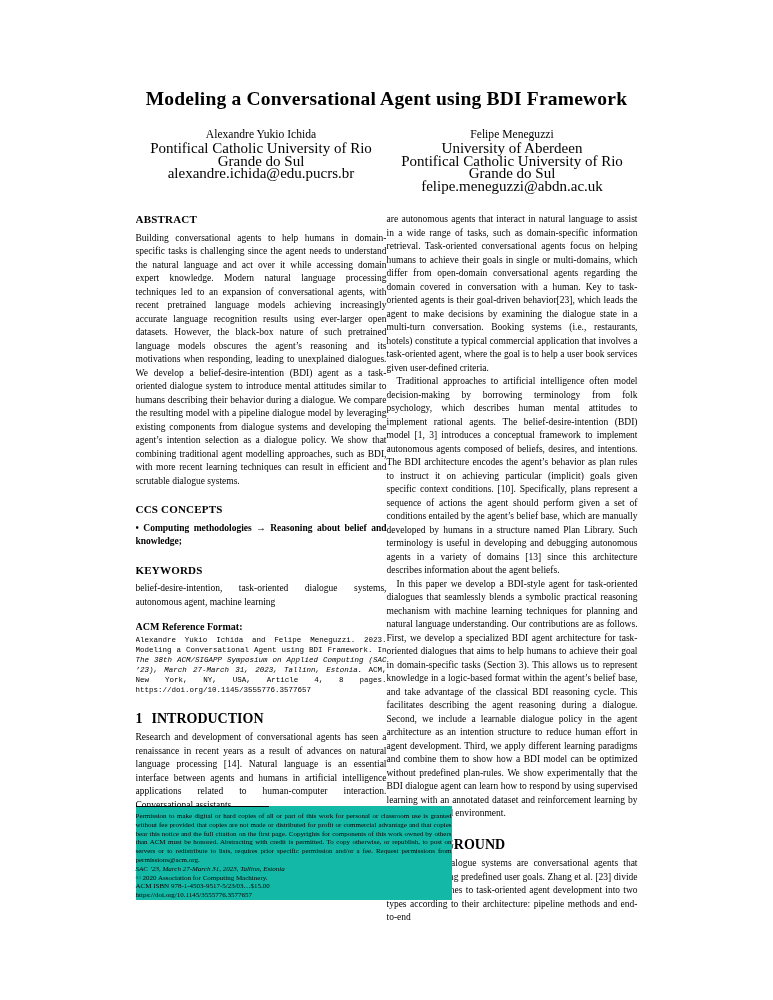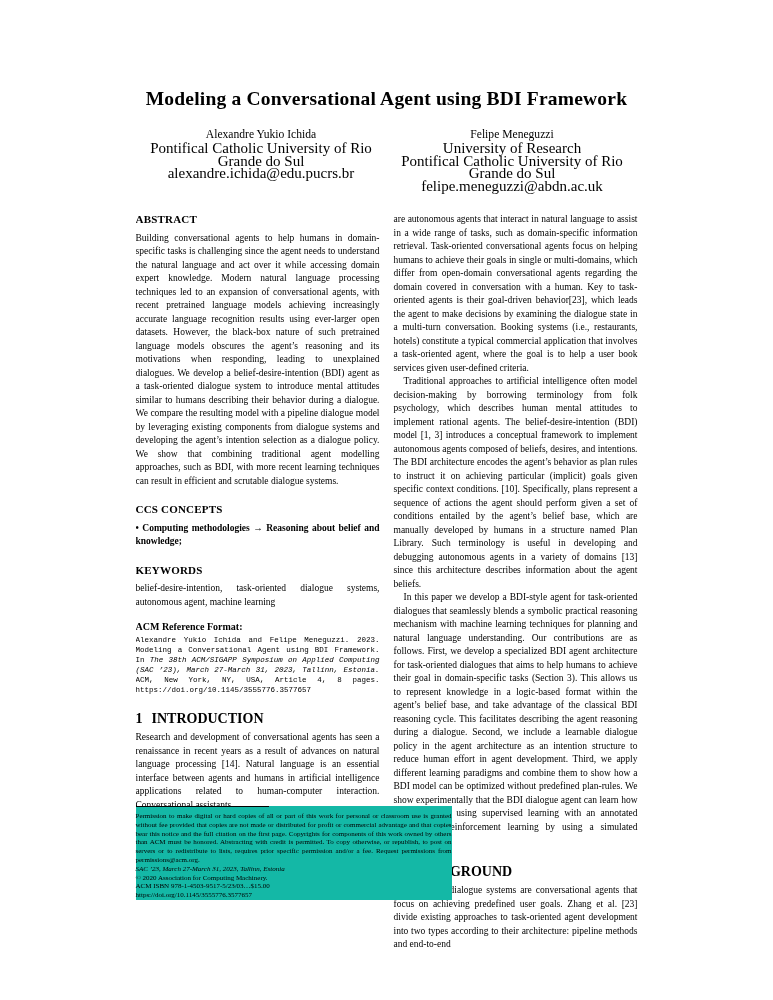--- a/index.html
+++ b/index.html
@@ -25,21 +25,20 @@
   .authors {
     display: flex;
     margin-top: 17px;
     justify-content: center;
   }
   .author { flex: 1; text-align: center; }
   .author-name { font-size: 11.6px; line-height: 15px; }
   .author-line { font-size: 15px; line-height: 12.6px; }
   .columns {
     display: flex;
-    gap: 14px;
     margin-top: 21px;
     height: 740px;
     overflow: hidden;
   }
   .col {
     flex: 1;
     min-width: 0;
     text-align: justify;
     font-size: 9.5px;
     line-height: 13.5px;
@@ -101,21 +100,21 @@
   <h1 class="title">Modeling a Conversational Agent using BDI Framework</h1>
 
   <div class="authors">
     <div class="author">
       <div class="author-name">Alexandre Yukio Ichida</div>
       <div class="author-line">Pontifical Catholic University of Rio Grande do Sul</div>
       <div class="author-line">alexandre.ichida@edu.pucrs.br</div>
     </div>
     <div class="author">
       <div class="author-name">Felipe Meneguzzi</div>
-      <div class="author-line">University of Research</div>
+      <div class="author-line">University of Aberdeen</div>
       <div class="author-line">Pontifical Catholic University of Rio Grande do Sul</div>
       <div class="author-line">felipe.meneguzzi@abdn.ac.uk</div>
     </div>
   </div>
 
   <div class="columns">
 
     <div class="col">
       <h2 class="heading first">ABSTRACT</h2>
       <p>Building conversational agents to help humans in domain-specific tasks is challenging since the agent needs to understand the natural language and act over it while accessing domain expert knowledge. Modern natural language processing techniques led to an expansion of conversational agents, with recent pretrained language models achieving increasingly accurate language recognition results using ever-larger open datasets. However, the black-box nature of such pretrained language models obscures the agent’s reasoning and its motivations when responding, leading to unexplained dialogues. We develop a belief-desire-intention (BDI) agent as a task-oriented dialogue system to introduce mental attitudes similar to humans describing their behavior during a dialogue. We compare the resulting model with a pipeline dialogue model by leveraging existing components from dialogue systems and developing the agent’s intention selection as a dialogue policy. We show that combining traditional agent modelling approaches, such as BDI, with more recent learning techniques can result in efficient and scrutable dialogue systems.</p>

